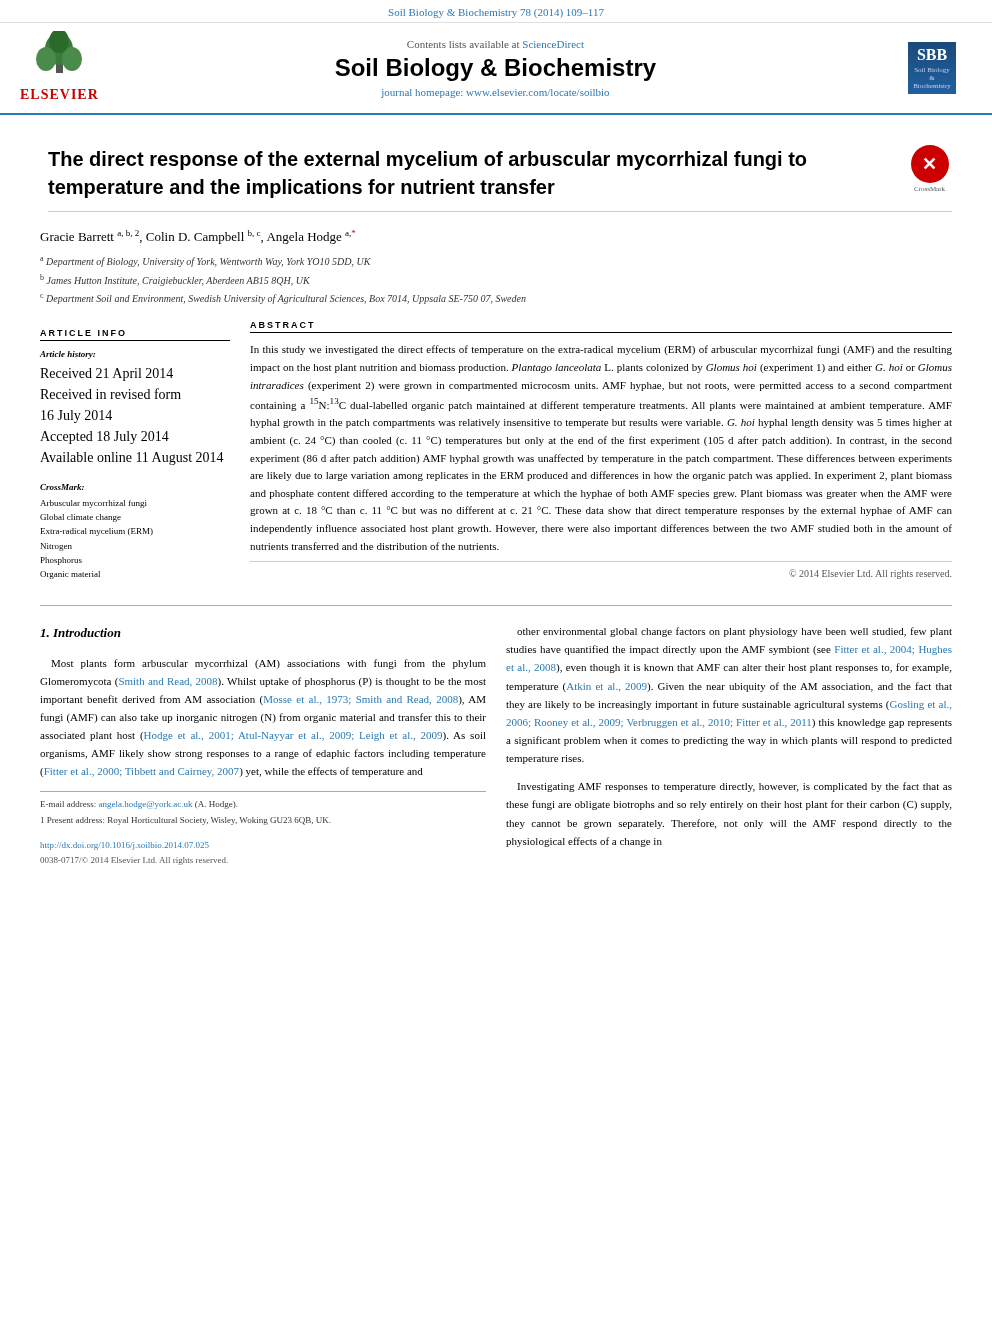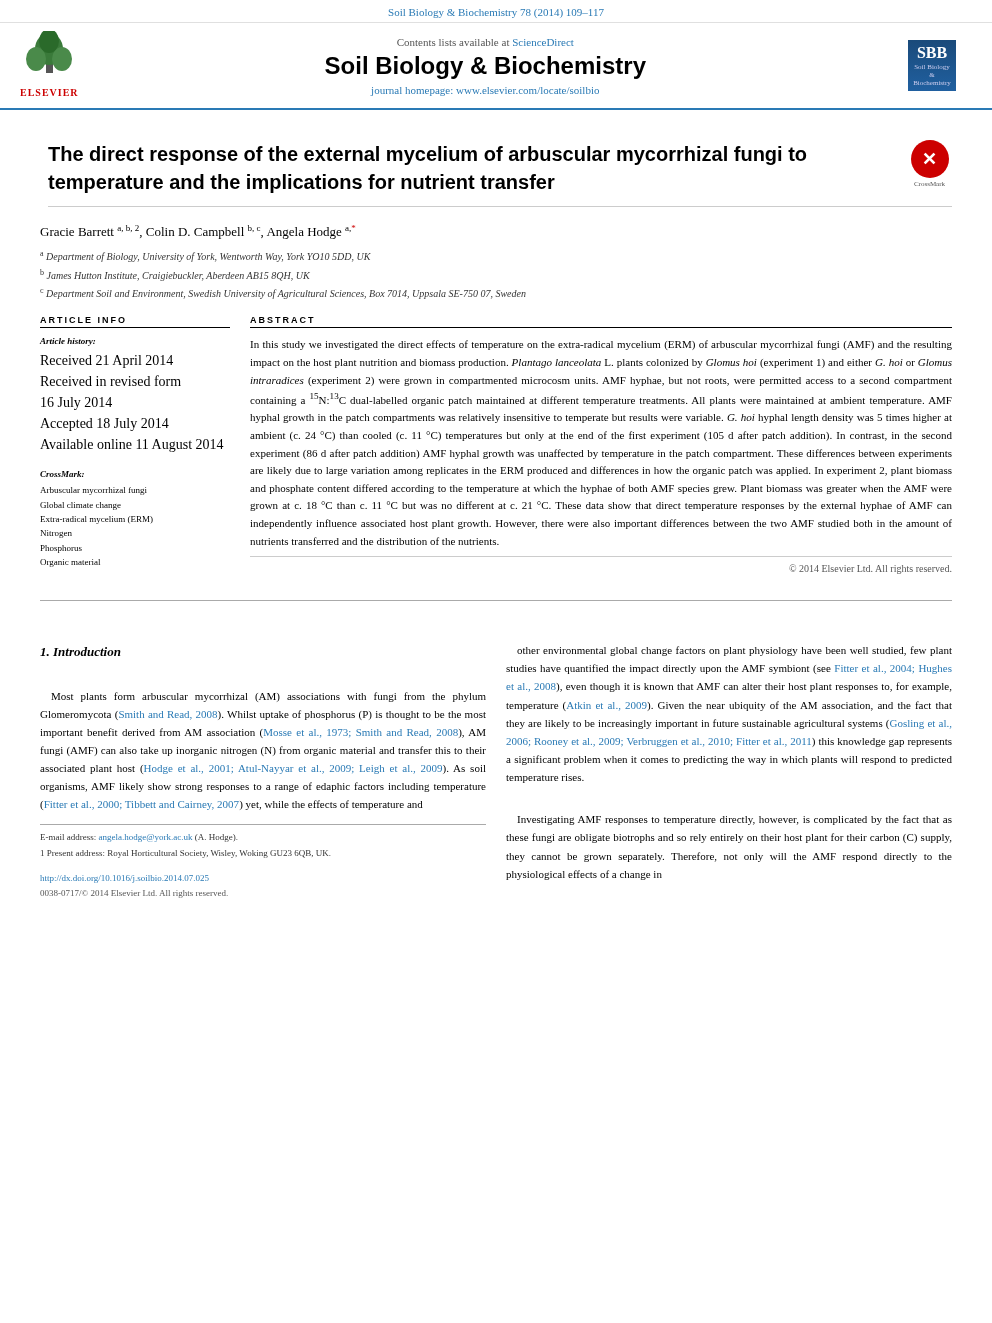--- a/index.html
+++ b/index.html
@@ -30,21 +30,21 @@
       padding: 10px 20px;
       border-bottom: 2px solid #2a7ab5;
     }
     .elsevier-logo {
       display: flex;
       flex-direction: column;
       align-items: center;
       justify-content: center;
     }
     .elsevier-text {
-      font-size: 10px;
+      font-size: 14px;
       color: #cc0000;
       font-weight: bold;
       margin-top: 14px;
       letter-spacing: 1px;
       text-align: right;
     }
     .journal-center {
       text-align: center;
       flex: 1;
     }
@@ -155,20 +155,21 @@
       font-size: 8px;
       vertical-align: super;
       font-style: normal;
     }
 
     
     .two-col-layout {
       display: flex;
       gap: 20px;
       margin-bottom: 16px;
+      align-items: center;
     }
     .left-col {
       width: 190px;
       flex-shrink: 0;
     }
     .right-col {
       flex: 1;
     }
 
     
@@ -253,21 +254,20 @@
     .body-col {
       flex: 1;
       font-size: 11px;
       line-height: 1.65;
       text-align: justify;
       color: #000;
     }
     .body-col p {
       margin-bottom: 10px;
       text-indent: 1em;
-      margin-top: 24px;
     }
     .body-col p.no-indent {
       text-indent: 0;
     }
     .section-title-body {
       font-size: 13px;
       font-weight: bold;
       font-style: italic;
       color: #000;
       margin-bottom: 6px;

